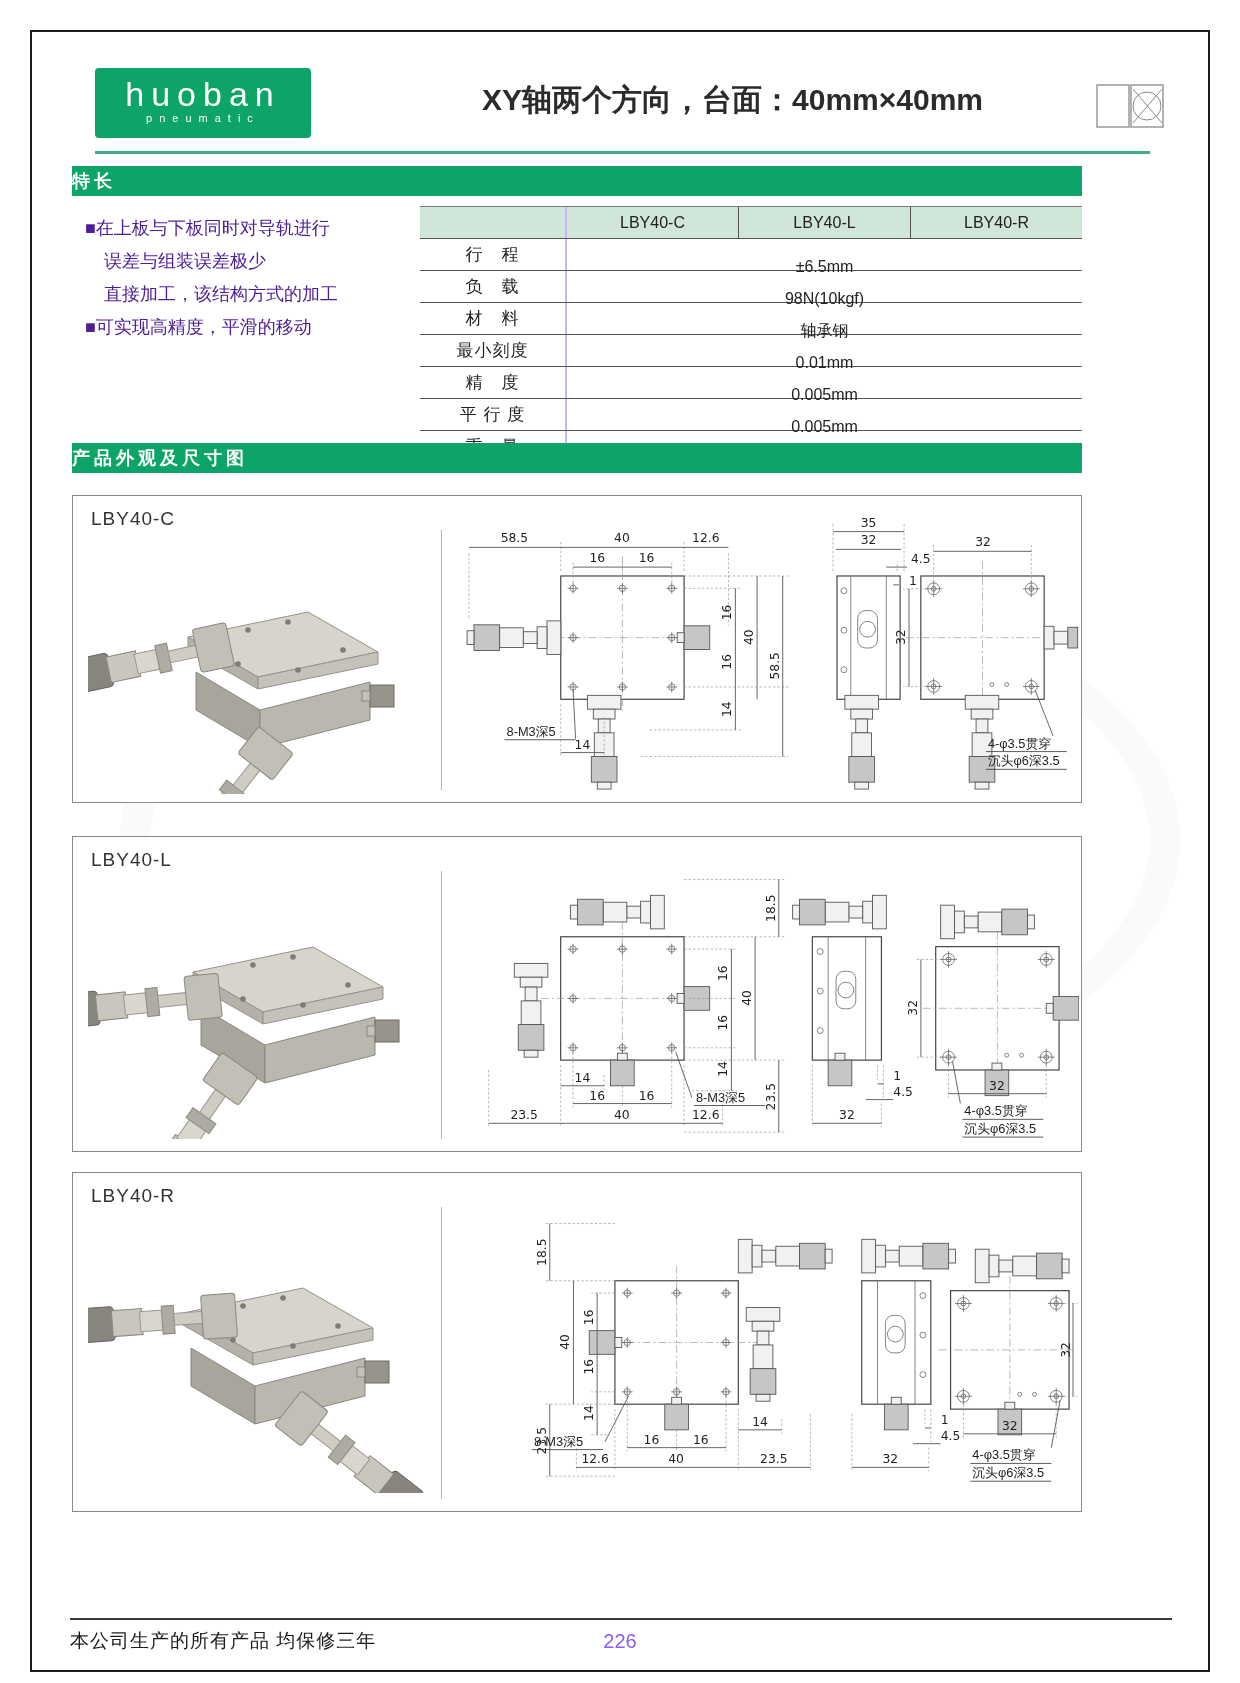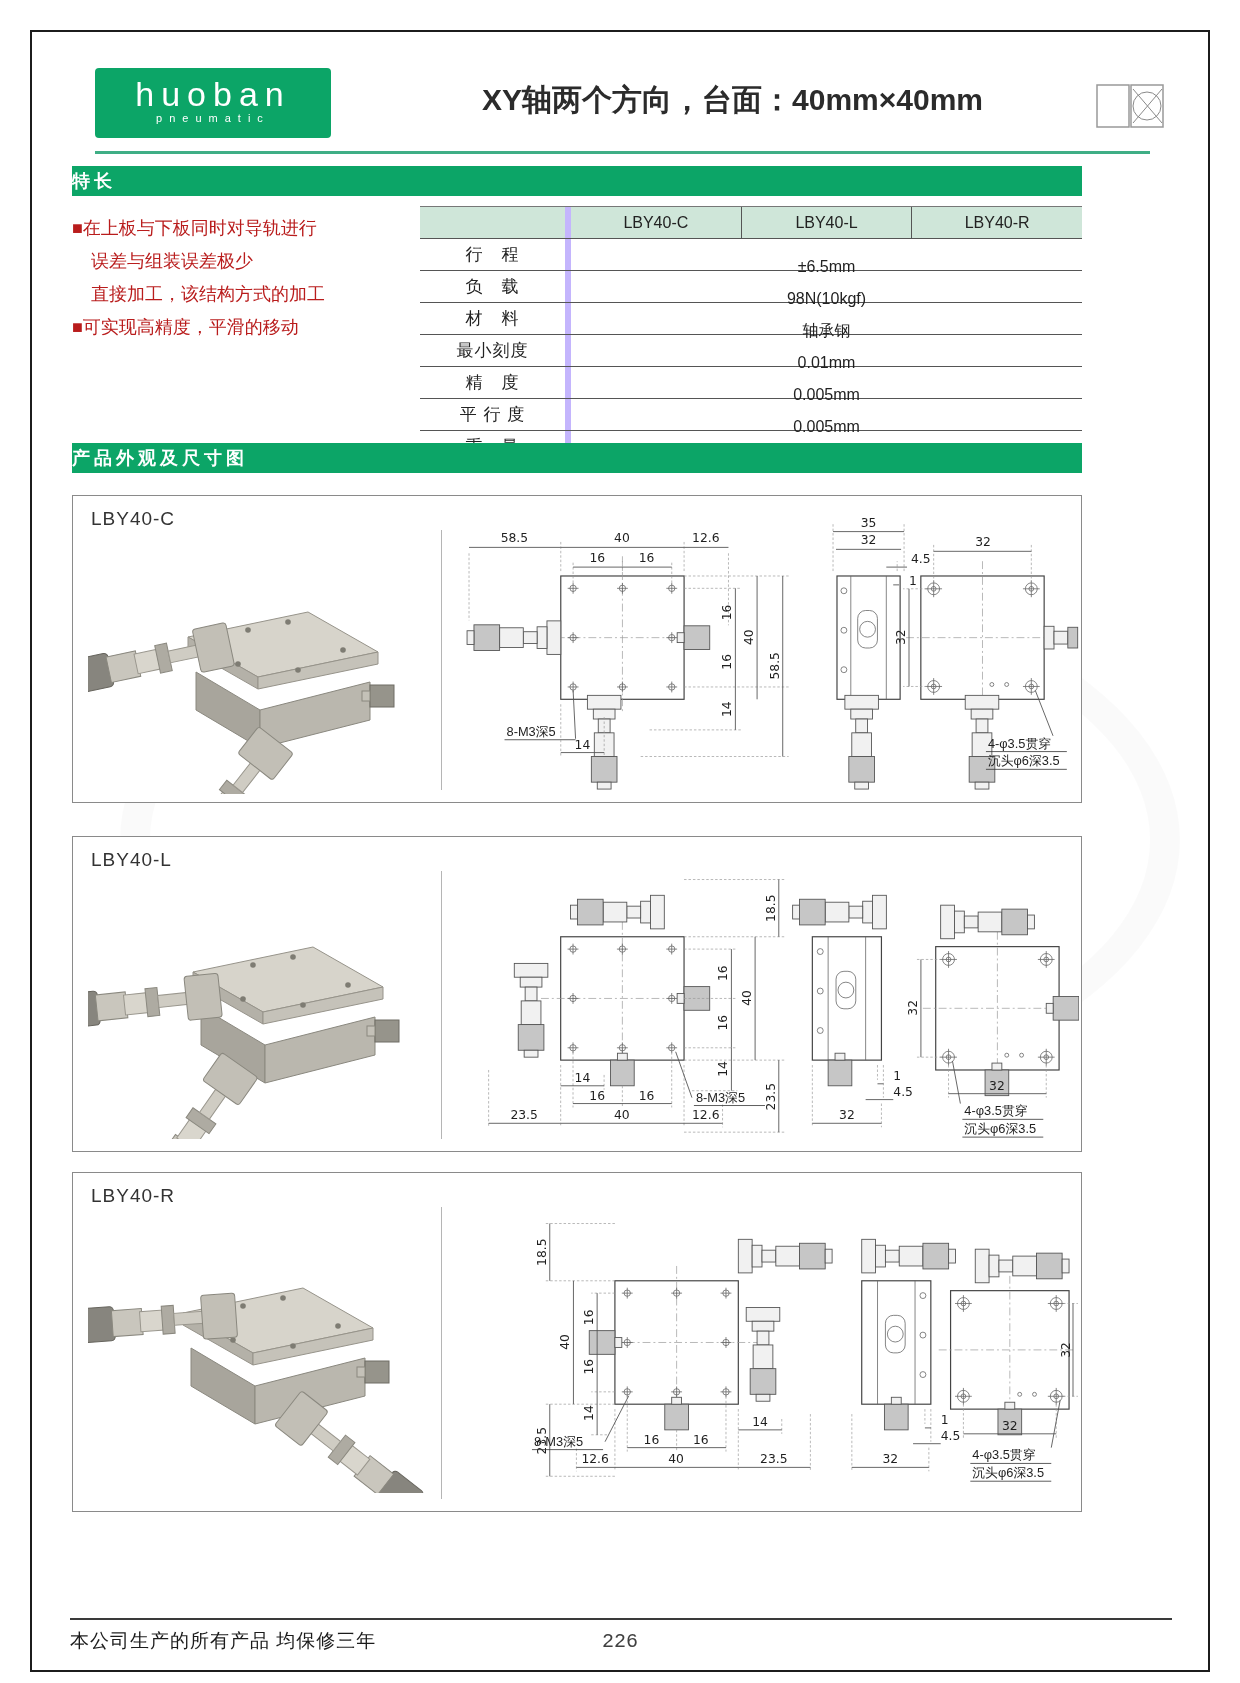--- a/index.html
+++ b/index.html
@@ -1,35 +1,35 @@
 <!DOCTYPE html>
 <html><head>
 <meta charset="utf-8">
 <style>
   html,body{margin:0;padding:0;background:#fff;}
   body{width:1240px;height:1683px;position:relative;font-family:"Liberation Sans","DejaVu Sans",sans-serif;color:#222;}
   .abs{position:absolute;}
   .frame{left:30px;top:30px;width:1176px;height:1638px;border:2px solid #1c1c1c;}
   
-  .logo{left:95px;top:68px;width:236px;height:70px;background:#0ca567;border-radius:4px;color:#fff;text-align:center;}
+  .logo{left:95px;top:68px;width:216px;height:70px;background:#0ca567;border-radius:4px;color:#fff;text-align:center;}
   .logo .brand{font-size:34px;letter-spacing:7px;font-weight:400;margin-top:7px;}
   .logo .sub{font-size:11px;letter-spacing:7px;margin-top:-2px;}
   .page-title{left:380px;top:80px;width:705px;text-align:center;font-size:30px;font-weight:700;color:#2b2b2b;}
   .hdr-icon{left:1095px;top:80px;}
   .hdr-rule{left:95px;top:151px;width:1055px;height:3px;background:#3fae85;}
   
   .secbar{left:72px;width:1010px;height:30px;background:#0ca567;color:#fff;font-size:18px;font-weight:700;letter-spacing:4px;line-height:30px;box-sizing:border-box;}
   
-  .features{left:72px;top:212px;width:345px;font-size:18px;line-height:33px;color:#b91c1c;}
+  .features{left:85px;top:212px;width:345px;font-size:18px;line-height:33px;color:#4c1d95;}
   .feat-cont{padding-left:19px;}
   
   .spec{left:420px;top:206px;width:662px;font-size:16px;}
   .srow{display:flex;height:31px;border-bottom:1px solid #555;align-items:center;}
   .shead{background:#cfe6d9;border-top:1px solid #777;}
-  .slabel{width:145px;text-align:center;align-self:stretch;display:flex;align-items:center;justify-content:center;border-right:6px solid #c4b5fd;font-size:17px;letter-spacing:1px;}
+  .slabel{width:145px;text-align:center;align-self:stretch;display:flex;align-items:center;justify-content:center;border-right:2px solid #c4b5fd;font-size:17px;letter-spacing:1px;}
   .scol{flex:1;text-align:center;border-right:1px solid #555;align-self:stretch;display:flex;align-items:center;justify-content:center;}
   .scol:last-child{border-right:none;}
   .sval{flex:1;text-align:center;margin-top:25px;}
   
   .mbox{left:72px;width:1008px;border:1px solid #8a8a8a;background:#fff;}
   .mlabel{position:absolute;left:18px;top:12px;font-size:19px;letter-spacing:1px;color:#333;}
   .vdiv{position:absolute;left:368px;top:34px;bottom:12px;width:1px;background:#b5b5b5;}
   
   .oln{fill:none;stroke:#444;stroke-width:1.2;}
   .iln{fill:none;stroke:#666;stroke-width:0.8;}
@@ -37,21 +37,21 @@
   .dim{stroke:#555;stroke-width:0.9;}
   .ext{stroke:#999;stroke-width:0.7;stroke-dasharray:2.5 2;}
   .dt{font-family:"DejaVu Sans",sans-serif;font-size:12.5px;fill:#1f1f1f;}
   .nt{font-family:"Liberation Sans","DejaVu Sans",sans-serif;font-size:13px;fill:#1f1f1f;}
   .mk{fill:#f1f1f1;stroke:#555;stroke-width:0.9;}
   .mkh{fill:#c6c6c6;stroke:#555;stroke-width:0.9;}
   .ul{stroke:#333;stroke-width:0.8;}
   
   .f-rule{left:70px;top:1618px;width:1102px;height:2px;background:#3a3a3a;}
   .warranty{left:70px;top:1628px;font-size:19px;color:#1b1b1b;letter-spacing:1px;}
-  .pnum{left:0;top:1630px;width:1240px;text-align:center;font-size:20px;color:#404040;font-family:Liberation Mono, monospace;}
+  .pnum{left:0;top:1630px;width:1240px;text-align:center;font-size:20px;color:#8b5cf6;}
   .wm{left:120px;top:560px;width:1000px;height:500px;border-radius:50%;border:30px solid rgba(0,0,0,0.018);}
 </style>
 </head>
 <body>
 
 <div>
 
   <svg width="0" height="0" style="position:absolute">
     <defs>
       <g id="hole-s">

